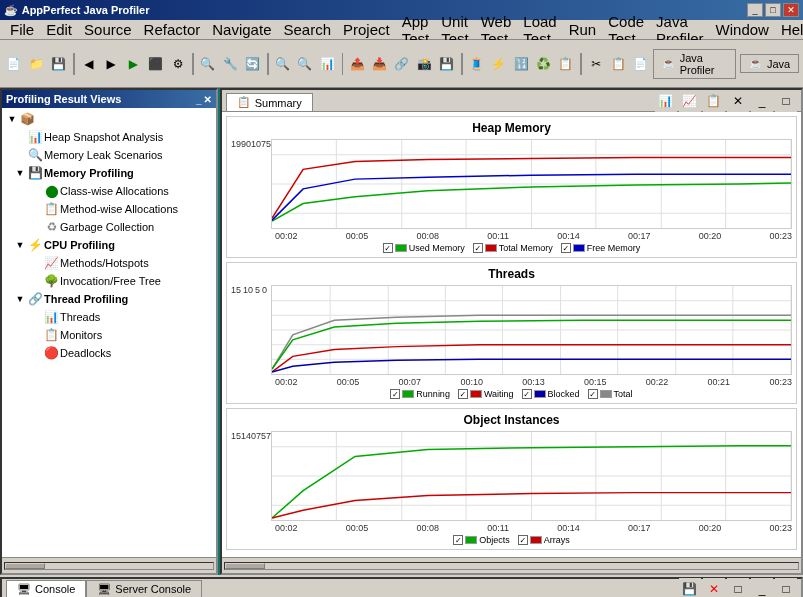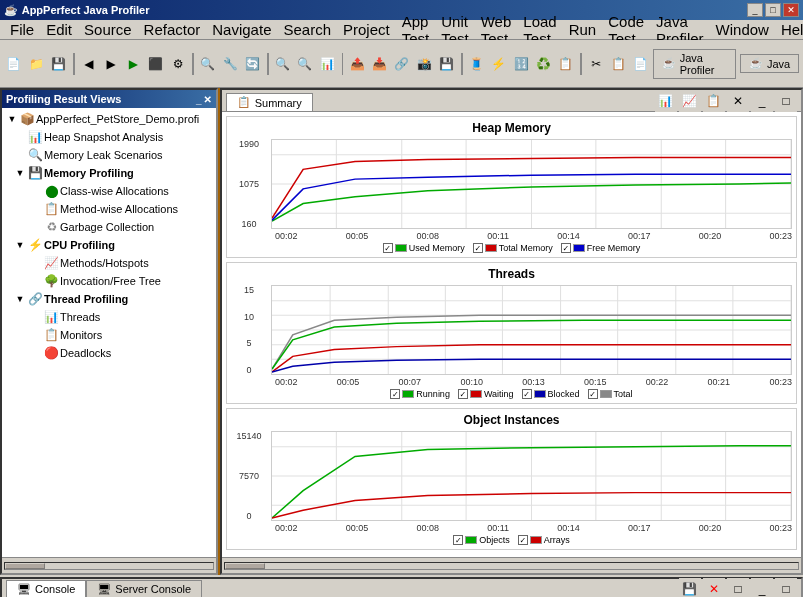--- a/index.html
+++ b/index.html
@@ -57,21 +57,21 @@
       font-size: 11px;
       display: flex;
       align-items: center;
       gap: 4px;
     }
 
     
     .main-container {
       display: flex;
       height: calc(597px - 20px - 20px - 48px - 22px);
-      background: #a16207;
+      background: #0f766e;
     }
 
     
     .left-panel {
       width: 218px;
       min-width: 218px;
       border: 2px inset #888;
       background: white;
       overflow-y: auto;
       overflow-x: auto;
@@ -157,23 +157,23 @@
       margin-bottom: 4px;
     }
     .chart-inner {
       display: flex;
       height: 90px;
       position: relative;
     }
     .chart-yaxis {
       width: 40px;
       display: flex;
-      flex-direction: column;
+      flex-direction: row;
       justify-content: space-between;
-      align-items: center;
+      align-items: flex-start;
       padding-right: 4px;
       font-size: 9px;
       color: #333;
     }
     .chart-area {
       flex: 1;
       position: relative;
       border: 1px solid #ccc;
       background: #fff;
       overflow: hidden;
@@ -354,21 +354,20 @@
       <div class="panel-header-btns">
         <span class="panel-header-btn">_</span>
         <span class="panel-header-btn">✕</span>
       </div>
     </div>
     <div class="tree-container">
 
       <div class="tree-item">
         <span class="tree-expand">▼</span>
         <span class="tree-icon">📦</span>
-        <span class="tree-label">AppPerfect_PetStore_Demo.profi</span>
       </div>
 
       <div class="tree-item indent1">
         <span class="tree-expand"></span>
         <span class="tree-icon" style="color:#888;">📊</span>
         <span class="tree-label">Heap Snapshot Analysis</span>
       </div>
 
       <div class="tree-item indent1">
         <span class="tree-expand"></span>

